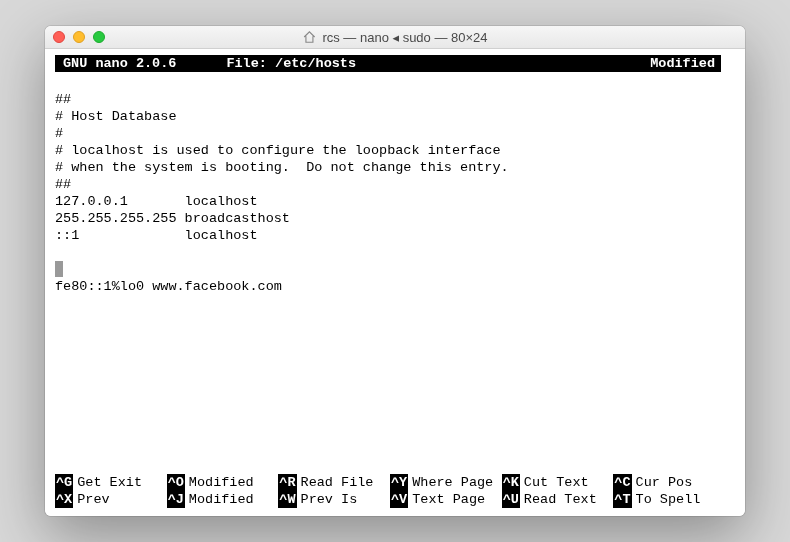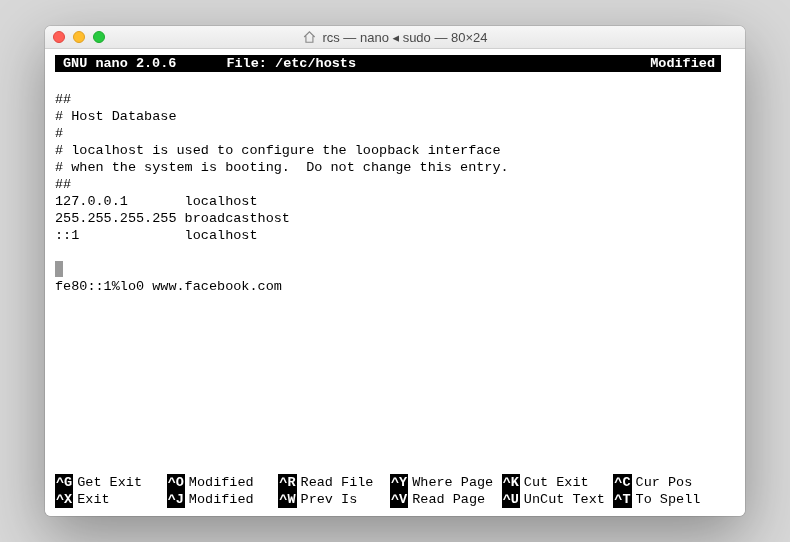--- a/index.html
+++ b/index.html
@@ -197,45 +197,45 @@
         <div class="shortcut">
           <span class="key">^R</span>
           <span>Read File</span>
         </div>
         <div class="shortcut">
           <span class="key">^Y</span>
           <span>Where Page</span>
         </div>
         <div class="shortcut">
           <span class="key">^K</span>
-          <span>Cut Exit</span>
+          <span>Cut Text</span>
         </div>
         <div class="shortcut">
           <span class="key">^C</span>
           <span>Cur Pos</span>
         </div>
         <div class="shortcut">
           <span class="key">^X</span>
-          <span>Exit</span>
+          <span>Prev</span>
         </div>
         <div class="shortcut">
           <span class="key">^J</span>
           <span>Modified</span>
         </div>
         <div class="shortcut">
           <span class="key">^W</span>
           <span>Prev Is</span>
         </div>
         <div class="shortcut">
           <span class="key">^V</span>
-          <span>Read Page</span>
+          <span>Text Page</span>
         </div>
         <div class="shortcut">
           <span class="key">^U</span>
-          <span>UnCut Text</span>
+          <span>Read Text</span>
         </div>
         <div class="shortcut">
           <span class="key">^T</span>
           <span>To Spell</span>
         </div>
       </div>
   </div>
 </div>
 
 </body></html>

